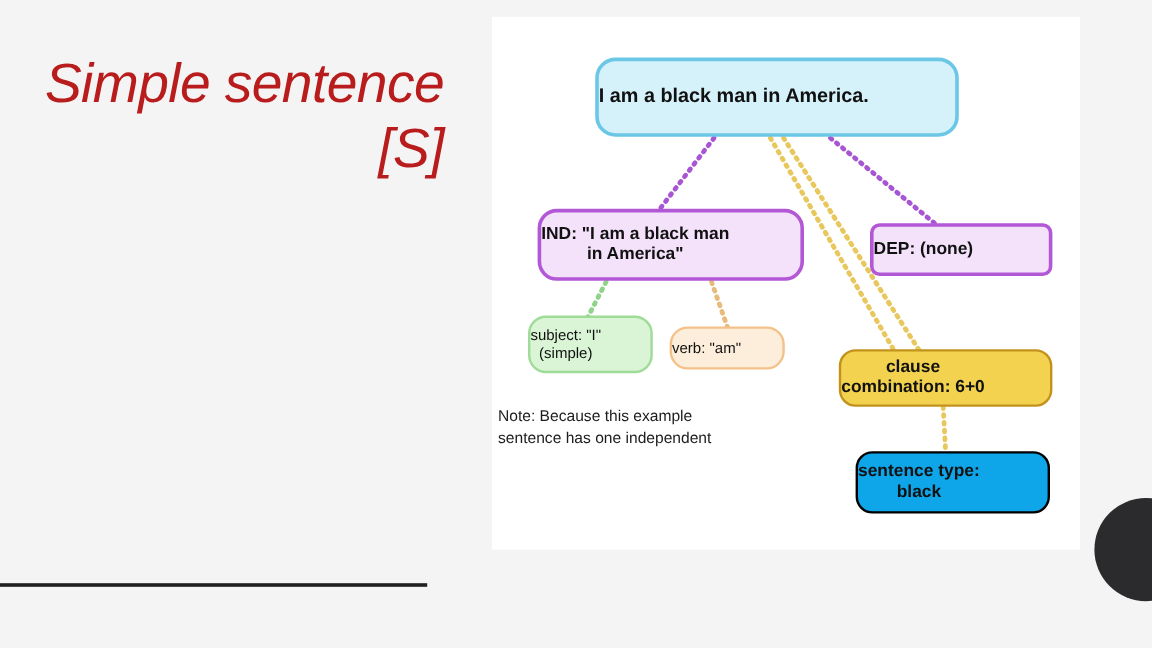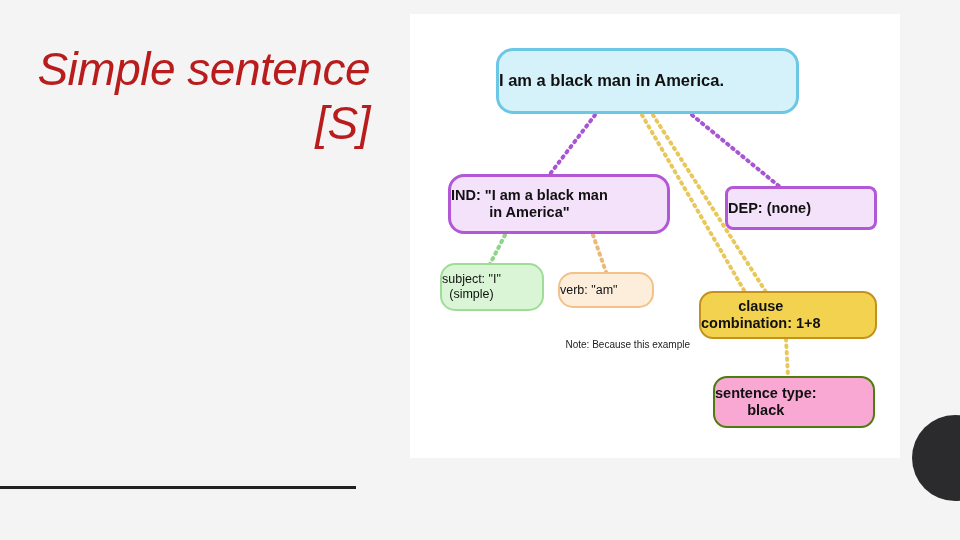--- a/index.html
+++ b/index.html
@@ -99,30 +99,30 @@
     background:#f2d košen;
   }
   .n-clause{
     left:289px; top:277px; width:178px; height:48px;
     background:#f2d24f; border:2px solid #c2921c;
     border-radius:14px;
     font-size:14.5px; line-height:1.2;
   }
   .n-stype{
     left:303px; top:362px; width:162px; height:52px;
-    background:#f9a8d4; border:2px solid #4d7c0f;
+    background:#0ea5e9; border:2px solid #000000;
     border-radius:14px;
     font-size:14.5px; line-height:1.2;
   }
 
   .note{
     position:absolute;
     left:5px; top:324px; width:275px;
-    text-align:right;
-    font-size:10px;
+    text-align:left;
+    font-size:13px;
     line-height:1.35;
     color:#1d1d1d;
     z-index:3;
   }
 </style>
 </head>
 <body>
 
 <div class="slide-title">Simple sentence [S]</div>
 <div class="title-rule"></div>
@@ -171,31 +171,31 @@
     </span>
   </div>
 
   <div class="node n-verb">
     <span>verb: "am"</span>
   </div>
 
   <div class="node n-clause">
     <span>
       <span>clause</span><br>
-      <span>combination: 1+8</span>
+      <span>combination: 6+0</span>
     </span>
   </div>
 
   <div class="node n-stype">
     <span>
       <span>sentence type:</span><br>
       <span>black</span>
     </span>
   </div>
 
   <div class="note">
     <span>Note: Because this example</span><br>
+    <span>sentence has one independent</span><br>
     <br>
     <br>
-    <br>
   </div>
 
 </div>
 
 </body></html>

